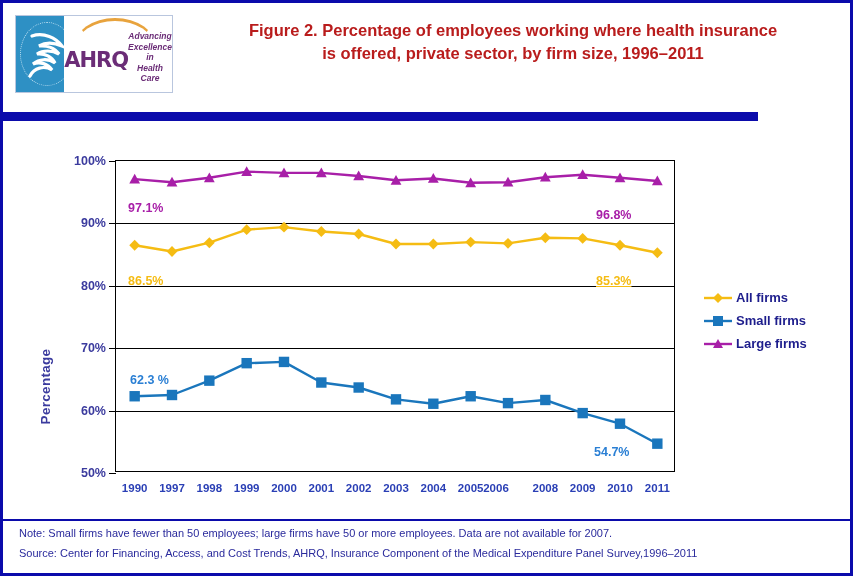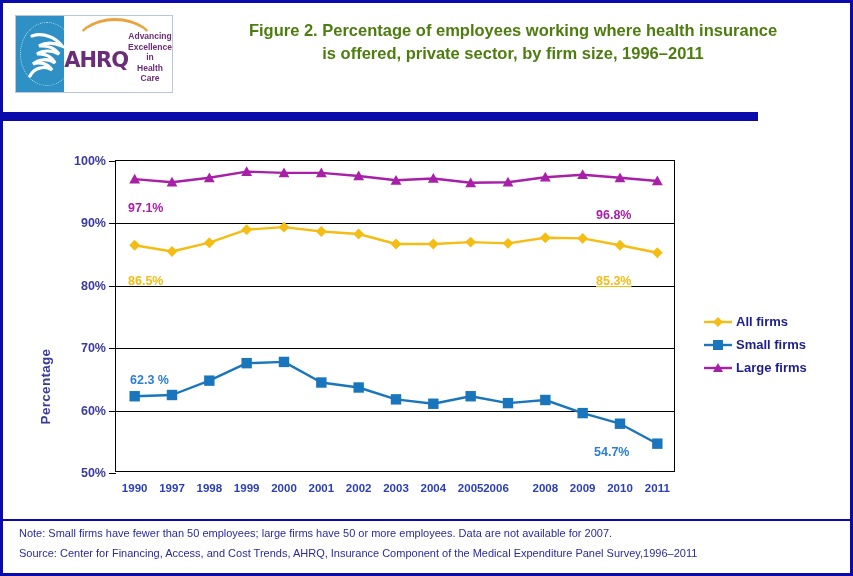--- a/index.html
+++ b/index.html
@@ -78,35 +78,36 @@
     font-family: "DejaVu Sans", sans-serif;
     font-weight: bold;
     font-size: 21px;
     color: #6b2d77;
     letter-spacing: -1px;
     line-height: 22px;
     margin-top: 7px;
   }
   .ahrq-tag {
     font-family: "Liberation Sans", sans-serif;
+    font-style: italic;
     font-weight: bold;
     font-size: 8.5px;
     color: #6b2d77;
     line-height: 10.5px;
     text-align: center;
     margin-top: 2px;
   }
 
   .fig-title {
     position: absolute;
     left: 180px;
     top: 16px;
     width: 660px;
     text-align: center;
-    color: #4d7c0f;
+    color: #b91c1c;
     font-family: "Liberation Sans", sans-serif;
     font-weight: bold;
     font-size: 16.5px;
     line-height: 23px;
   }
 
   .rule {
     position: absolute;
     left: 0;
     top: 109px;
@@ -188,21 +189,20 @@
     font-size: 12.5px;
     white-space: nowrap;
   }
 
   
   .legend {
     position: absolute;
     left: 700px;
     top: 283px;
     width: 130px;
-    margin-top: 24px;
   }
   .legend-row {
     display: flex;
     align-items: center;
     height: 23px;
   }
   .legend-mark { width: 30px; height: 14px; position: relative; }
   .legend-label {
     color: #1d1d8c;
     font-weight: bold;

